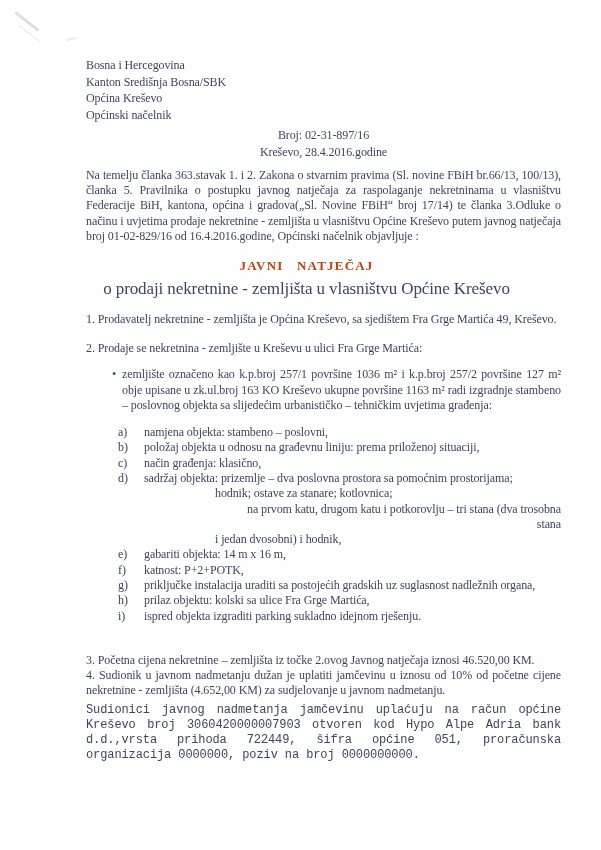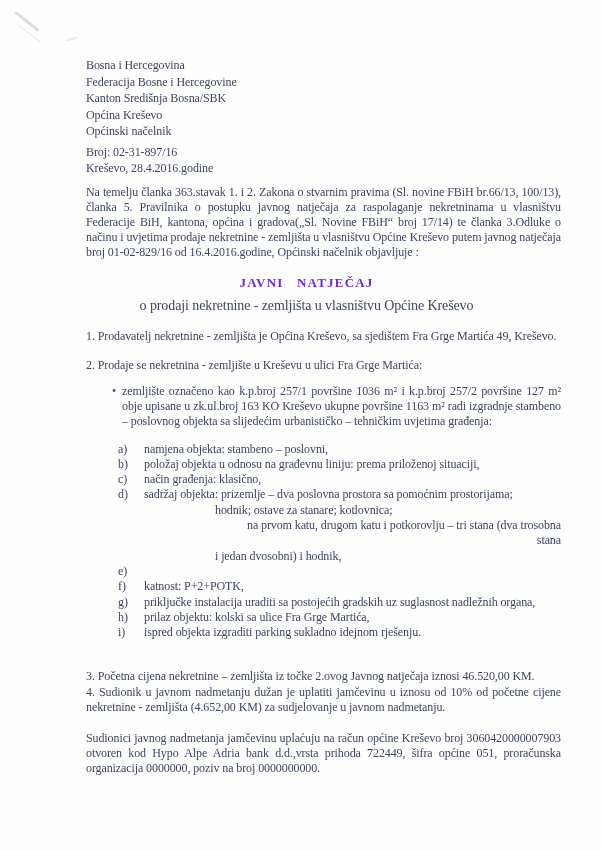--- a/index.html
+++ b/index.html
@@ -45,47 +45,48 @@
     border-radius: 1px;
   }
   .letterhead div {
     line-height: 16.5px;
   }
   .ref-block {
     margin-top: 4px;
   }
   .ref-block div {
     line-height: 16.5px;
+    text-align: center;
   }
   .para {
     margin: 0;
     padding: 0;
   }
   .just {
     text-align: justify;
   }
   .intro {
     margin-top: 8px;
   }
   .center-block {
     text-align: center;
     padding-right: 34px;
   }
   .doc-title {
     margin-top: 14px;
     font-weight: bold;
     font-size: 13px;
-    color: #6d28d9;
+    color: #c2410c;
     letter-spacing: 1.2px;
     word-spacing: 9px;
     line-height: 16px;
   }
   .doc-subtitle {
     margin-top: 7px;
-    font-size: 14px;
+    font-size: 17px;
     line-height: 16px;
   }
   .point-1 { margin-top: 15px; }
   .point-2 { margin-top: 14px; }
   .bullet-row {
     margin-top: 11px;
     display: flex;
     padding-left: 26px;
   }
   .bullet-dot {
@@ -114,33 +115,32 @@
   .cond-sub {
     padding-left: 129px;
     line-height: 15.3px;
   }
   .cond-sub.deep {
     padding-left: 138px;
     text-align: right;
   }
   .point-3 { margin-top: 29px; }
   .point-4 { }
-  .point-4b { margin-top: 16px; }
+  .point-4b { margin-top: 4px; font-family: Liberation Mono, monospace; }
 </style>
 </head>
 <body>
 
 <div class="page">
 
   <div class="smudge-1"></div>
   <div class="smudge-2"></div>
 
   <div class="letterhead">
     <div>Bosna i Hercegovina</div>
-    <div>Federacija Bosne i Hercegovine</div>
     <div>Kanton Središnja Bosna/SBK</div>
     <div>Općina Kreševo</div>
     <div>Općinski načelnik</div>
   </div>
 
   <div class="ref-block">
     <div>Broj: 02-31-897/16</div>
     <div>Kreševo, 28.4.2016.godine</div>
   </div>
 
@@ -173,20 +173,21 @@
     </div>
     <div class="cond-row">
       <span class="cond-label">d)</span>
       <div class="cond-text">sadržaj objekta: prizemlje – dva poslovna prostora sa pomoćnim prostorijama;</div>
     </div>
     <div class="cond-sub">hodnik; ostave za stanare; kotlovnica;</div>
     <div class="cond-sub deep">na prvom katu, drugom katu i potkorovlju – tri stana (dva trosobna stana</div>
     <div class="cond-sub">i jedan dvosobni) i hodnik,</div>
     <div class="cond-row">
       <span class="cond-label">e)</span>
+      <div class="cond-text">gabariti objekta: 14 m x 16 m,</div>
     </div>
     <div class="cond-row">
       <span class="cond-label">f)</span>
       <div class="cond-text">katnost: P+2+POTK,</div>
     </div>
     <div class="cond-row">
       <span class="cond-label">g)</span>
       <div class="cond-text">priključke instalacija uraditi sa postojećih gradskih uz suglasnost nadležnih organa,</div>
     </div>
     <div class="cond-row">

